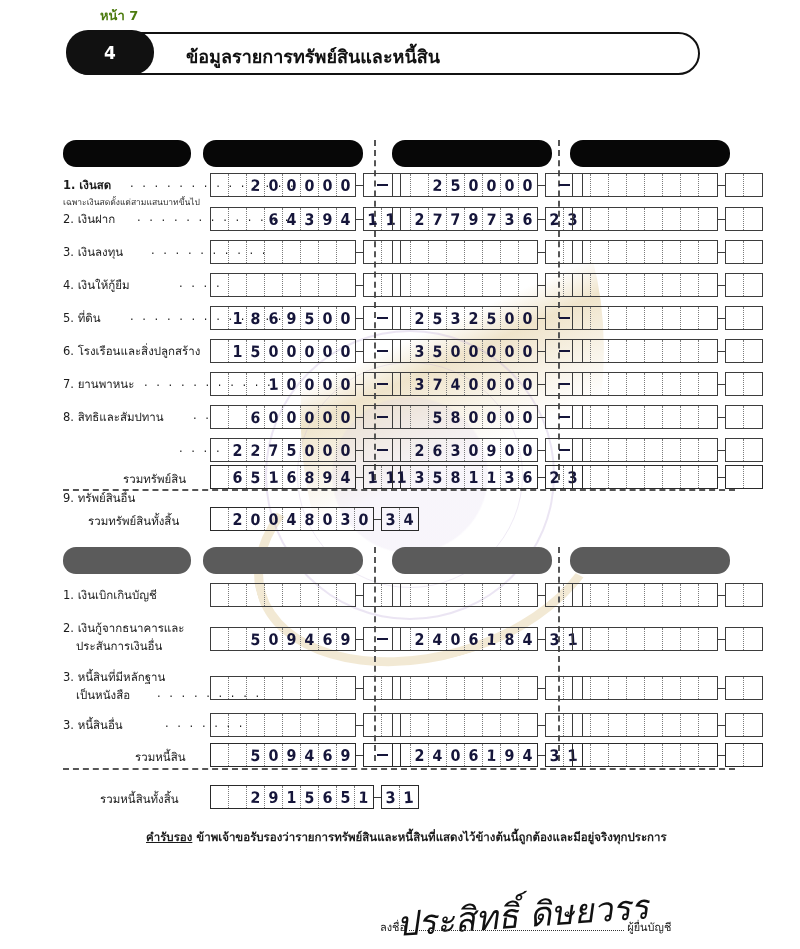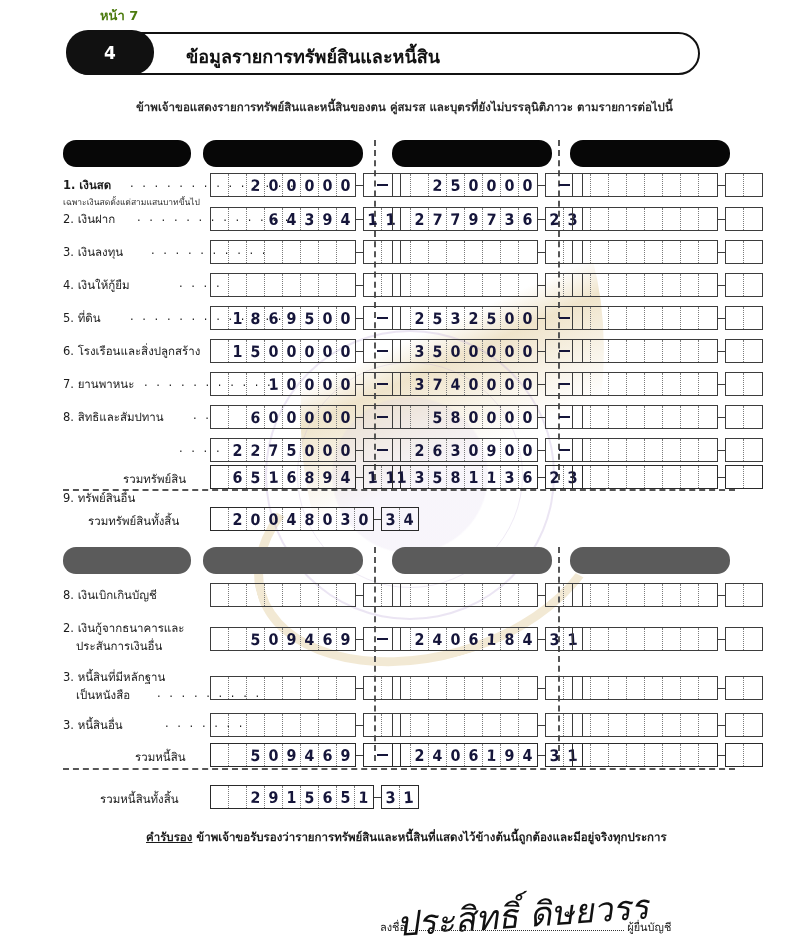--- a/index.html
+++ b/index.html
@@ -179,21 +179,20 @@
 <div class="page">
 
   <div class="page-no">หน้า 7</div>
 
   <div class="pill-wrap">
     <div class="pill-outline"></div>
     <div class="pill-num">4</div>
     <div class="pill-title">ข้อมูลรายการทรัพย์สินและหนี้สิน</div>
   </div>
 
-  <div class="intro">ข้าพเจ้าขอแสดงรายการทรัพย์สินและหนี้สินของตน  คู่สมรส  และบุตรที่ยังไม่บรรลุนิติภาวะ  ตามรายการต่อไปนี้</div>
 
   <div class="bar bar-black" style="left:63px; top:140px; width:128px;"></div>
   <div class="bar bar-black" style="left:203px; top:140px; width:160px;"></div>
   <div class="bar bar-black" style="left:392px; top:140px; width:160px;"></div>
   <div class="bar bar-black" style="left:570px; top:140px; width:160px;"></div>
 
   <div class="bar bar-gray" style="left:63px; top:547px; width:128px;"></div>
   <div class="bar bar-gray" style="left:203px; top:547px; width:160px;"></div>
   <div class="bar bar-gray" style="left:392px; top:547px; width:160px;"></div>
   <div class="bar bar-gray" style="left:570px; top:547px; width:160px;"></div>
@@ -879,21 +878,21 @@
           <div class="cell"></div>
         </div>
         <div class="sep"></div>
         <div class="satang">
           <div class="cell"></div>
           <div class="cell"></div>
         </div>
       </div>
     </div>
   <div id="liability-rows">
-      <div class="rlabel" style="left: 63px; top: 586px;">8. เงินเบิกเกินบัญชี</div>
+      <div class="rlabel" style="left: 63px; top: 586px;">1. เงินเบิกเกินบัญชี</div>
       <div class="dots" style="left: 207px; top: 586px;"></div>
       <div class="amt" style="left: 210px; top: 583px;">
         <div class="baht">
           <div class="cell"></div>
           <div class="cell"></div>
           <div class="cell"></div>
           <div class="cell"></div>
           <div class="cell"></div>
           <div class="cell"></div>
           <div class="cell"></div>

